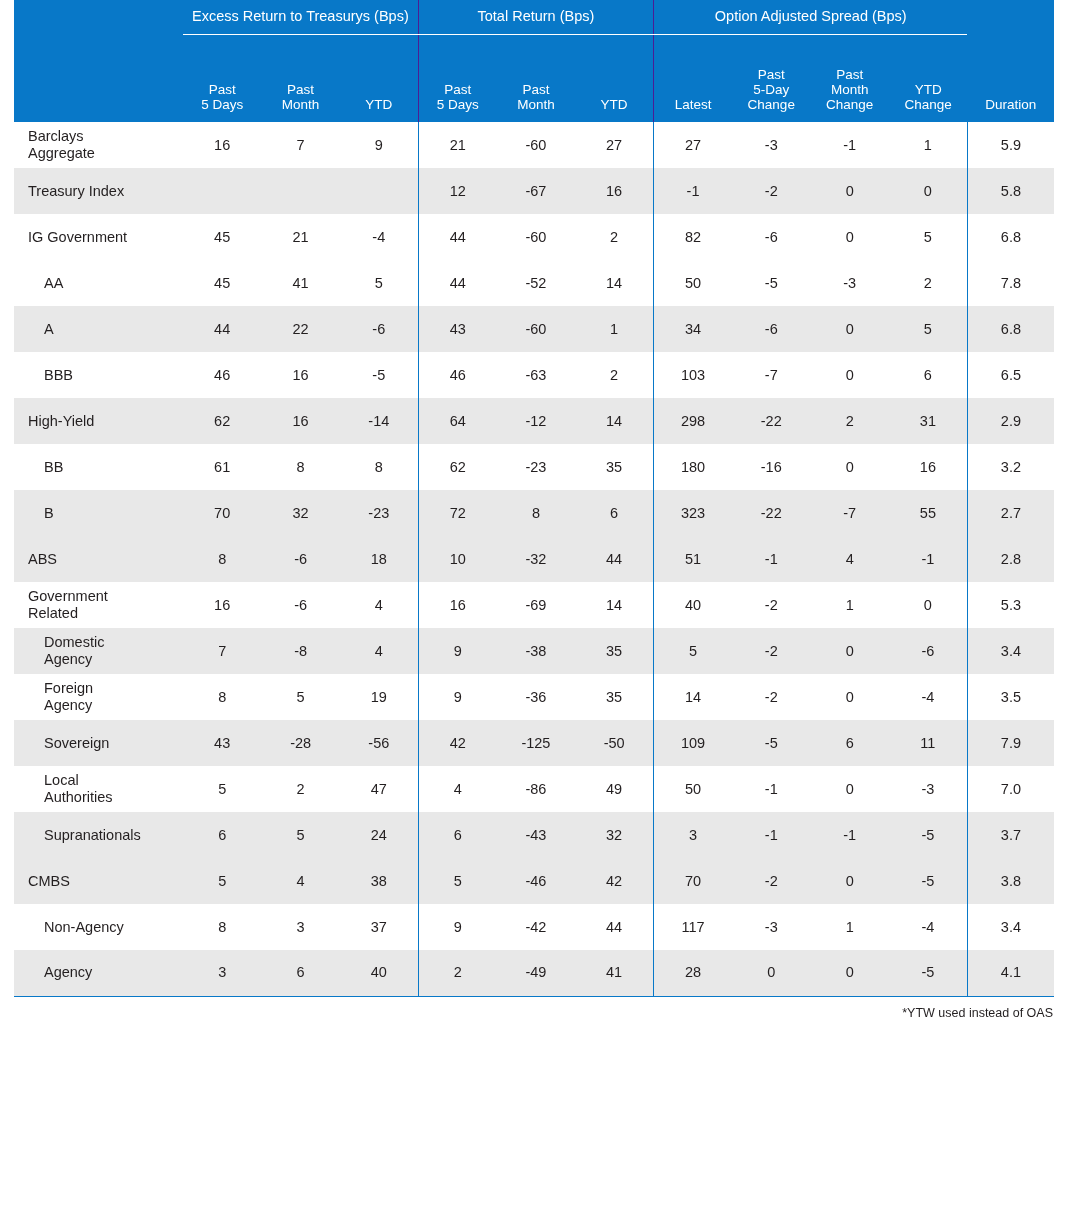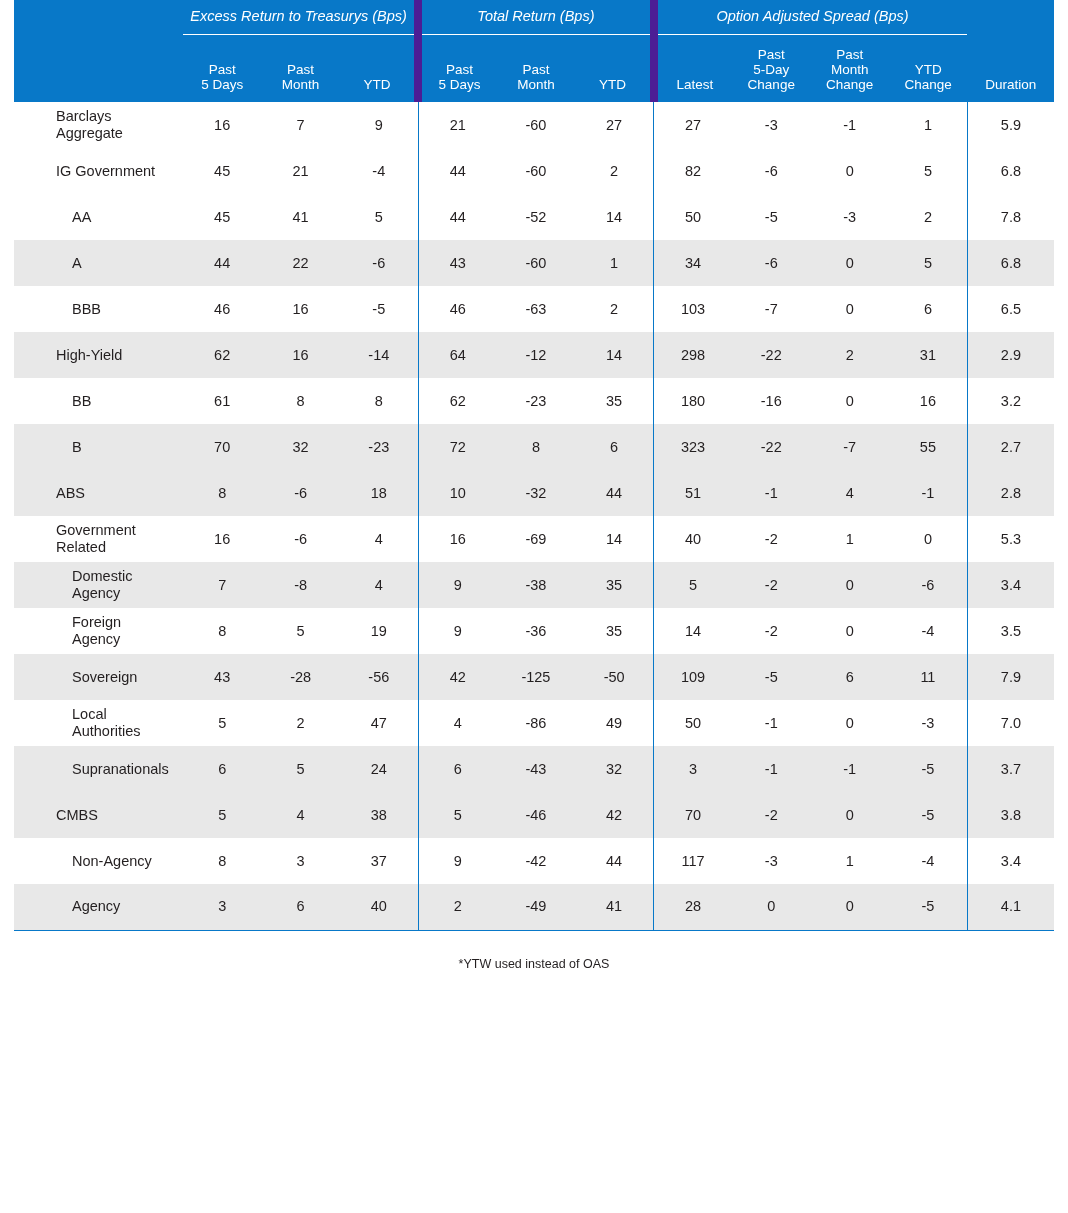--- a/index.html
+++ b/index.html
@@ -28,56 +28,55 @@
     font-weight: normal;
     text-align: center;
     vertical-align: middle;
     padding: 0;
     line-height: 1.12;
   }
   tr.group-row td {
     font-size: 14.5px;
     height: 34px;
     padding-bottom: 2px;
-    font-style: italic;
   }
   tr.group-row td.grp {
     border-bottom: 1px solid #ffffff;
   }
   tr.sub-row td {
     font-size: 13.5px;
-    height: 68px;
+    height: 88px;
     padding: 4px 2px 10px 2px;
     vertical-align: bottom;
   }
-  td.sep-left { border-left: 8px solid #4c1d95; }
+  td.sep-left { border-left: 1px solid #4c1d95; }
   
   tbody tr { height: 46px; }
   tbody tr.alt { background: #e8e8e8; }
   tbody td {
     font-size: 14.5px;
     color: #231f20;
     text-align: center;
     vertical-align: middle;
     padding: 0 2px;
     line-height: 1.15;
   }
   tbody td.label {
     text-align: left;
     padding-left: 14px;
   }
   tbody td.bordl { border-left: 1.5px solid #0878c8; }
   .ind-1 { padding-left: 30px !important; }
-  .lbl-wrap { display: block; max-width: 130px; margin-left: 28px; }
+  .lbl-wrap { display: block; max-width: 130px; }
   tfoot td {
     border-top: 1.5px solid #0878c8;
-    padding-top: 26px;
+    padding-top: 9px;
     font-size: 12.5px;
     color: #231f20;
-    text-align: center;
+    text-align: right;
   }
   .colw-label { width: 168px; }
   .colw-num { width: 78px; }
   .colw-dur { width: 86px; }
 </style>
 </head>
 <body>
 
 <div id="page">
   <table class="fi-table">
@@ -159,20 +158,36 @@
           <td>9</td>
           <td class="bordl">21</td>
           <td>-60</td>
           <td>27</td>
           <td class="bordl">27</td>
           <td>-3</td>
           <td>-1</td>
           <td>1</td>
           <td class="bordl">5.9</td>
         </tr>
+        <tr class="alt">
+          <td class="label">
+            <span class="lbl-wrap"><span>Treasury Index</span></span>
+          </td>
+          <td></td>
+          <td></td>
+          <td></td>
+          <td class="bordl">12</td>
+          <td>-67</td>
+          <td>16</td>
+          <td class="bordl">-1</td>
+          <td>-2</td>
+          <td>0</td>
+          <td>0</td>
+          <td class="bordl">5.8</td>
+        </tr>
         <tr>
           <td class="label">
             <span class="lbl-wrap"><span>IG Government</span></span>
           </td>
           <td>45</td>
           <td>21</td>
           <td>-4</td>
           <td class="bordl">44</td>
           <td>-60</td>
           <td>2</td>

